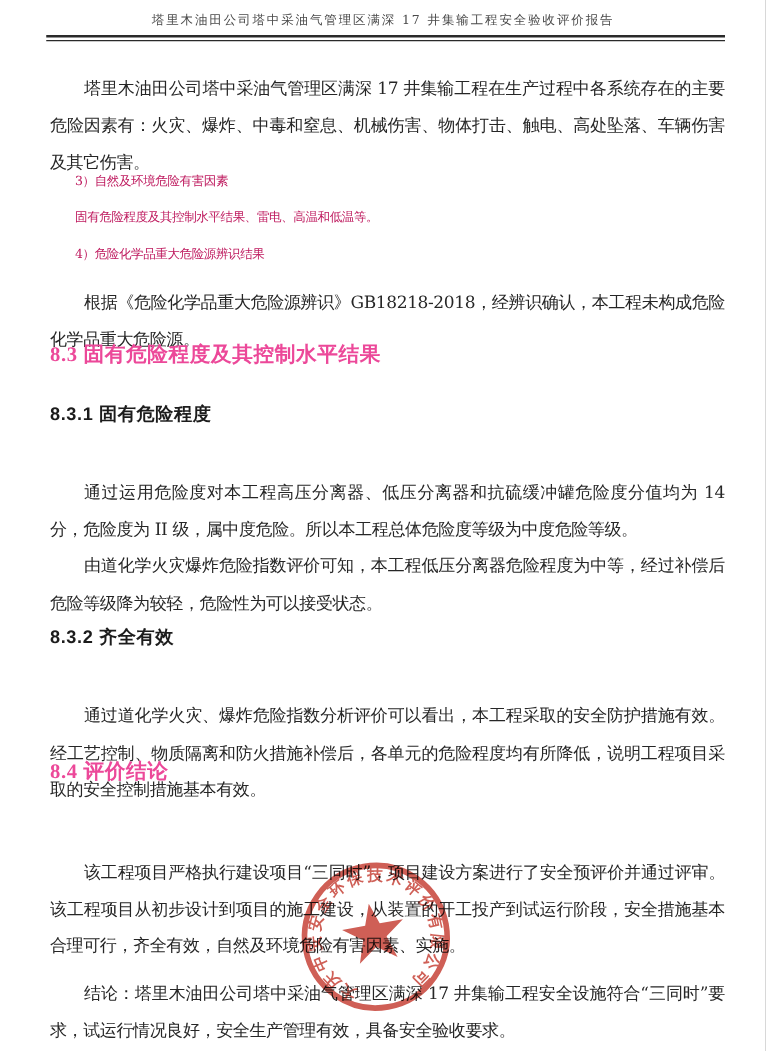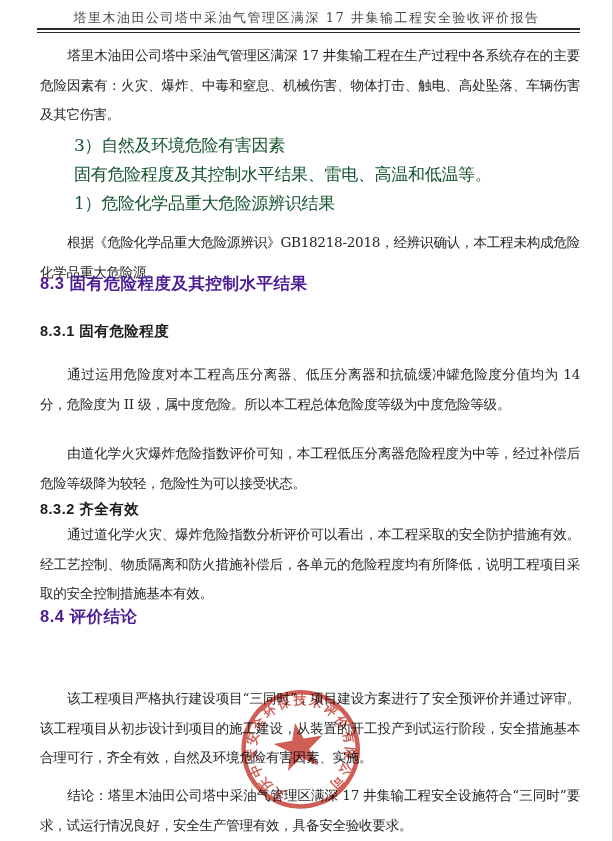--- a/index.html
+++ b/index.html
@@ -6,45 +6,45 @@
   body{
     width:613px;height:841px;position:relative;overflow:hidden;
     background:#ffffff;
     font-family:"DejaVu Serif","Liberation Serif",serif;
     color:#262626;
     border-right:1px solid #d8d8d8;
     box-sizing:border-box;
   }
   .page-header{
     position:absolute;top:9px;left:0;width:613px;
-    text-align:center;font-size:13px;color:#4a4a4a;letter-spacing:1.5px;
+    text-align:center;font-size:10px;color:#4a4a4a;letter-spacing:1.5px;
     font-family:"DejaVu Serif","Liberation Serif",serif;
   }
   .header-rule{
     position:absolute;top:28px;left:37px;width:543px;height:5px;
     border-top:2.6px solid #2a2a2a;
     border-bottom:1.2px solid #2a2a2a;
     box-sizing:border-box;
   }
   .content{position:absolute;left:40px;top:0;width:540px;}
   .para{
     position:absolute;left:0;width:540px;
     font-size:13.6px;line-height:29.5px;letter-spacing:-0.3px;
     text-align:justify;text-justify:inter-ideograph;
     text-indent:2em;color:#262626;
   }
   .line{
     position:absolute;left:0;width:540px;
-    font-size:17px;line-height:29.5px;letter-spacing:-0.3px;
-    text-indent:2em;color:#14532d;white-space:nowrap;
+    font-size:10px;line-height:29.5px;letter-spacing:-0.3px;
+    text-indent:2em;color:#be185d;white-space:nowrap;
   }
   .h1{
     position:absolute;left:0;width:540px;
-    font-family:Liberation Sans, sans-serif;
-    font-weight:bold;font-size:16.5px;color:#4c1d95;letter-spacing:0.5px;
+    font-family:Liberation Serif, serif;
+    font-weight:bold;font-size:16.5px;color:#ec4899;letter-spacing:0.5px;
   }
   .h2{
     position:absolute;left:0;width:540px;
     font-family:"Liberation Sans","DejaVu Sans",sans-serif;
     font-weight:bold;font-size:14.5px;color:#1c1c1c;letter-spacing:0.5px;
   }
   .stamp{
     position:absolute;left:233px;top:681px;width:140px;height:140px;
     transform:rotate(-10deg);
     opacity:0.82;mix-blend-mode:multiply;
@@ -55,34 +55,34 @@
     font-weight:bold;font-size:12.5px;letter-spacing:2.5px;
   }
 </style>
 </head>
 <body>
 
 <div class="page-header">塔里木油田公司塔中采油气管理区满深 17 井集输工程安全验收评价报告</div>
 <div class="header-rule"></div>
 
 <div class="content">
-  <div class="para" style="top:41px">塔里木油田公司塔中采油气管理区满深 17 井集输工程在生产过程中各系统存在的主要危险因素有：火灾、爆炸、中毒和窒息、机械伤害、物体打击、触电、高处坠落、车辆伤害及其它伤害。</div>
+  <div class="para" style="top:57px">塔里木油田公司塔中采油气管理区满深 17 井集输工程在生产过程中各系统存在的主要危险因素有：火灾、爆炸、中毒和窒息、机械伤害、物体打击、触电、高处坠落、车辆伤害及其它伤害。</div>
   <div class="line" style="top:131px">3）自然及环境危险有害因素</div>
   <div class="line" style="top:160px">固有危险程度及其控制水平结果、雷电、高温和低温等。</div>
-  <div class="line" style="top:189px">1）危险化学品重大危险源辨识结果</div>
+  <div class="line" style="top:189px">4）危险化学品重大危险源辨识结果</div>
   <div class="para" style="top:228px">根据《危险化学品重大危险源辨识》GB18218-2018，经辨识确认，本工程未构成危险化学品重大危险源。</div>
 
   <div class="h1" style="top:273px">8.3  固有危险程度及其控制水平结果</div>
   <div class="h2" style="top:322px">8.3.1 固有危险程度</div>
 
-  <div class="para" style="top:360px">通过运用危险度对本工程高压分离器、低压分离器和抗硫缓冲罐危险度分值均为 14 分，危险度为 II 级，属中度危险。所以本工程总体危险度等级为中度危险等级。</div>
+  <div class="para" style="top:380px">通过运用危险度对本工程高压分离器、低压分离器和抗硫缓冲罐危险度分值均为 14 分，危险度为 II 级，属中度危险。所以本工程总体危险度等级为中度危险等级。</div>
   <div class="para" style="top:439px">由道化学火灾爆炸危险指数评价可知，本工程低压分离器危险程度为中等，经过补偿后危险等级降为较轻，危险性为可以接受状态。</div>
 
   <div class="h2" style="top:500px">8.3.2 齐全有效</div>
-  <div class="para" style="top:520px">通过道化学火灾、爆炸危险指数分析评价可以看出，本工程采取的安全防护措施有效。经工艺控制、物质隔离和防火措施补偿后，各单元的危险程度均有所降低，说明工程项目采取的安全控制措施基本有效。</div>
+  <div class="para" style="top:559px">通过道化学火灾、爆炸危险指数分析评价可以看出，本工程采取的安全防护措施有效。经工艺控制、物质隔离和防火措施补偿后，各单元的危险程度均有所降低，说明工程项目采取的安全控制措施基本有效。</div>
 
   <div class="h1" style="top:606px">8.4  评价结论</div>
   <div class="para" style="top:684px">该工程项目严格执行建设项目“三同时”，项目建设方案进行了安全预评价并通过评审。该工程项目从初步设计到项目的施工建设，从装置的开工投产到试运行阶段，安全措施基本合理可行，齐全有效，自然及环境危险有害因素、实施。</div>
   <div class="para" style="top:781px">结论：塔里木油田公司塔中采油气管理区满深 17 井集输工程安全设施符合“三同时”要求，试运行情况良好，安全生产管理有效，具备安全验收要求。</div>
 </div>
 
 <svg class="stamp" viewBox="0 0 140 140" xmlns="http://www.w3.org/2000/svg">
   <defs>
     <path id="seal-arc" d="M 23 68 A 45 45 0 1 1 113 68 A 45 45 0 1 1 23 68" fill="none"></path>
   </defs>

